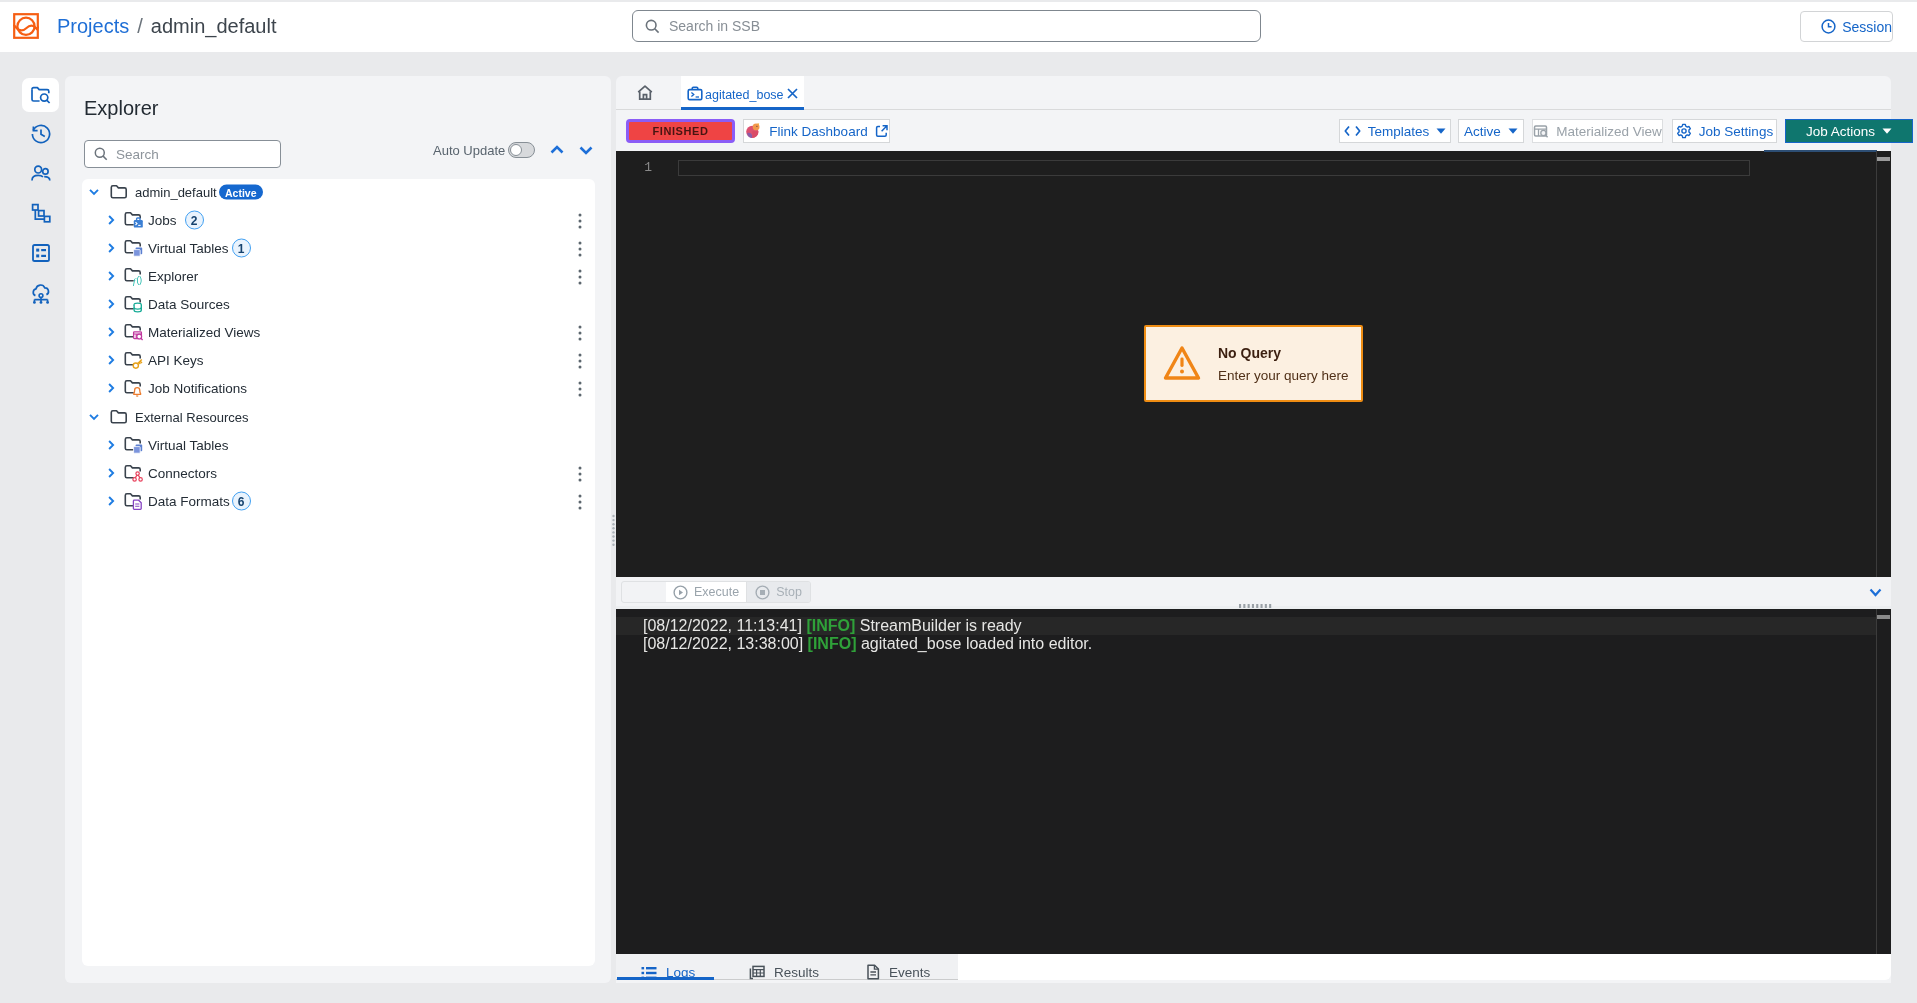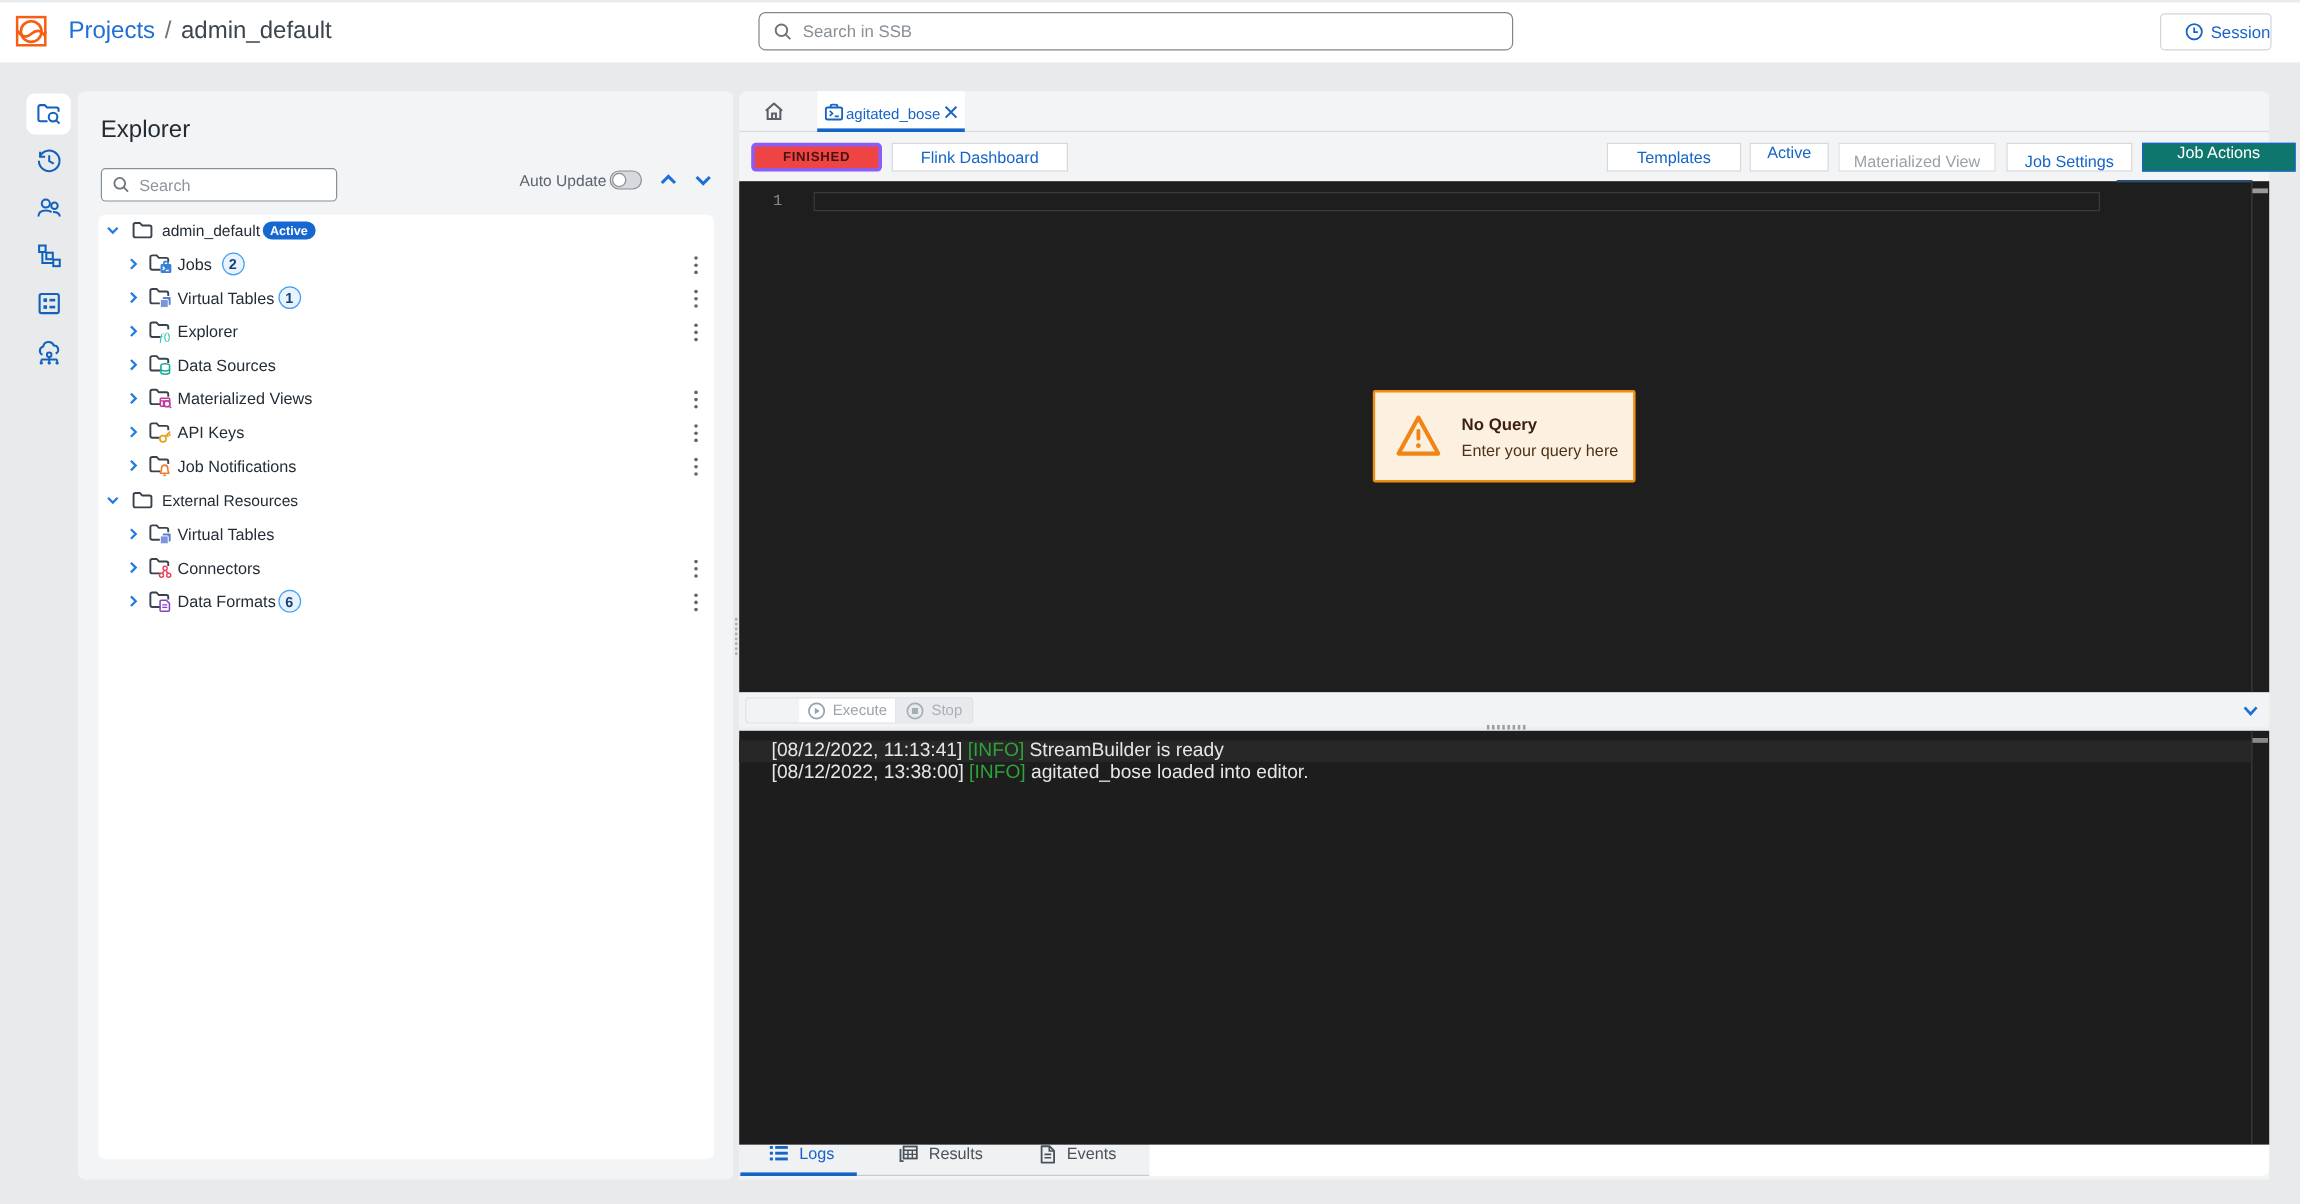--- a/index.html
+++ b/index.html
@@ -28,44 +28,44 @@
   .row { position:absolute; height:28px; display:flex; align-items:center; }
   .row .lbl { font-size:13.5px; color:#242d36; }
   .badge { border:1.5px solid #41a0f2; background:#e9f3fd; color:#15426e; border-radius:50%; width:19px; height:19px; font-size:12px; font-weight:bold; display:flex; align-items:center; justify-content:center; position:absolute; top:50%; transform:translateY(-50%); }
   .activePill { position:absolute; left:131px; top:50%; transform:translateY(-50%); background:#1568cf; color:#fff; border-radius:8px; height:15px; padding:0 6px; font-size:10.5px; font-weight:bold; display:flex; align-items:center; }
   .kebab { position:absolute; left:578px; top:50%; transform:translateY(-50%); width:4px; height:14px; }
   
   .rightpanel { position:absolute; left:616px; top:76px; width:1275px; height:907px; background:#f3f4f6; border-radius:6px 6px 0 0; }
   .tabline { position:absolute; left:616px; top:109px; width:1275px; height:1px; background:#d9dadb; }
   .activetab { position:absolute; left:681px; top:76px; width:123px; height:33px; background:#fff; }
   .activetab .underline { position:absolute; left:0; bottom:-1px; width:123px; height:3px; background:#1565c8; }
-  .btn { position:absolute; top:119px; height:24px; background:#fff; border:1px solid #d5d7d9; border-radius:0; display:flex; align-items:center; justify-content:center; gap:7px; font-size:13.5px; color:#1565c8;flex-direction:column; }
+  .btn { position:absolute; top:119px; height:24px; background:#fff; border:1px solid #d5d7d9; border-radius:0; display:flex; align-items:center; justify-content:center; gap:7px; font-size:13.5px; color:#1565c8; }
   .finished { position:absolute; left:626px; top:119px; width:109px; height:24px; background:#ef4444; border:3px solid #8b5cf6; border-radius:4px; color:#471511; font-weight:bold; font-size:11px; letter-spacing:.6px; display:flex; align-items:center; justify-content:center; }
   
   .editor { position:absolute; left:616px; top:151px; width:1275px; height:426px; background:#1e1e1e; }
   .lineno { position:absolute; left:638px; top:160px; width:14px; text-align:right; font-family:"Liberation Mono",monospace; font-size:13px; color:#8a8a8a; }
   .curline { position:absolute; left:678px; top:160px; width:1072px; height:16px; border:1.5px solid #3b3b3b; }
   .bluestrip { position:absolute; left:1764px; top:150px; width:113px; height:2px; background:#2d4e74; }
   .noquery { position:absolute; left:1144px; top:325px; width:219px; height:77px; background:#fcf0e1; border:2px solid #ef8d13; border-radius:2px; }
   .noquery .tt { position:absolute; left:72px; top:18px; font-size:14px; font-weight:bold; color:#3b1f10;text-align:center; }
   .noquery .ss { position:absolute; left:72px; top:41px; font-size:13.5px; color:#503018; }
   
   .execbar { position:absolute; left:616px; top:577px; width:1275px; height:28.5px; background:#f2f3f5; }
   .execgroup { position:absolute; left:621px; top:581px; height:22px; display:flex; border:1px solid #dfe1e3; border-radius:3px; overflow:hidden;padding-left:44px; }
   .execgroup .seg { display:flex; align-items:center; gap:6px; font-size:12.5px; }
   .gapstrip { position:absolute; left:616px; top:605.5px; width:1275px; height:3.5px; background:#eceef0; }
   
   .logpanel { position:absolute; left:616px; top:609px; width:1275px; height:345px; background:#1d1d1e; font-family:"Liberation Mono",monospace; font-size:12.5px; }
   .logline { position:absolute; left:643px; height:18px; display:flex; align-items:center; color:#e6e6e4; white-space:pre; }
   .loghl { position:absolute; left:616px; top:617px; width:1260px; height:18px; background:#272727; }
-  .info { color:#2fa139; }
+  .info { color:#2fa139;font-weight:bold; }
   
   .bottabs { position:absolute; left:616px; top:954px; width:342px; height:26px; background:#f0f1f3; border-bottom:1.5px solid #cbcccd; }
   .botwhite { position:absolute; left:958px; top:954px; width:933px; height:26px; background:#fff; border-radius:0 0 6px 0; }
-  .bottab { position:absolute; top:954px; height:26px; display:flex; align-items:flex-start; gap:9px; font-size:13.5px; color:#49525a; }
+  .bottab { position:absolute; top:954px; height:26px; display:flex; align-items:flex-end; gap:9px; font-size:13.5px; color:#49525a; }
   .logsunder { position:absolute; left:617px; top:977px; width:97px; height:3px; background:#1565c8; }
 </style>
 </head>
 <body>
 <div class="topbar"></div>
 <svg class="abs" style="left:13px;top:13px" width="26" height="26" viewBox="0 0 26 26" fill="none">
   <rect x="1.2" y="1.2" width="23.6" height="23.6" stroke="#f65e13" stroke-width="2.2"></rect>
   <circle cx="13" cy="13.3" r="8.6" stroke="#f65e13" stroke-width="2.2"></circle>
   <path d="M0.5 10.3 L3.6 13.6 C6.8 16.8 10 16.6 13.2 13.7 C16.4 10.8 19.2 10.3 21.9 12.6 L23.7 14.4 L25.7 11.9" stroke="#f65e13" stroke-width="2.2" fill="none" transform="translate(0,1.5)"></path>
 </svg>

